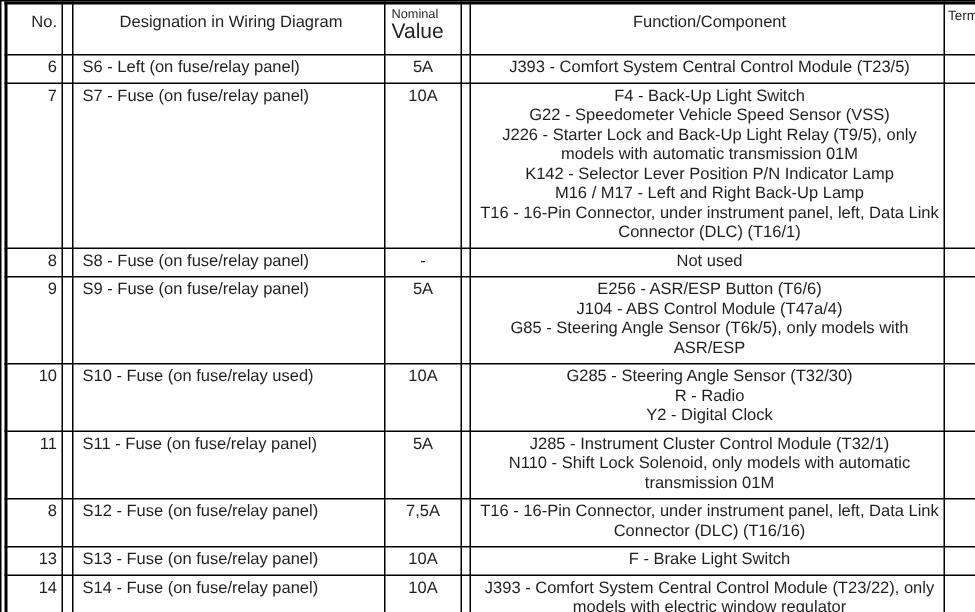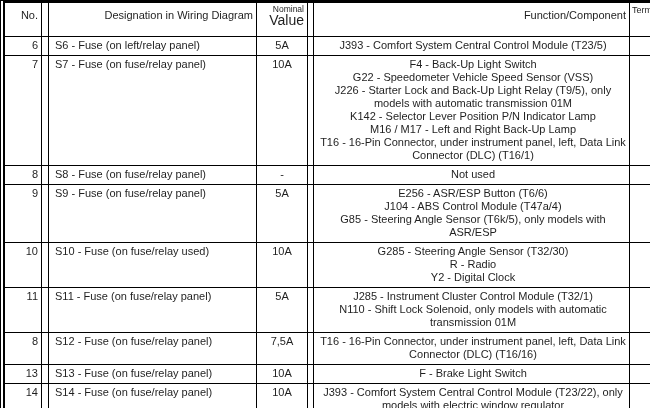--- a/index.html
+++ b/index.html
@@ -37,22 +37,22 @@
   thead th { height: 24px; padding-top: 6px; }
   th.c-val { padding-top: 2px; }
   th.c-ter { padding-top: 2px; padding-left: 2px; }
   .c-no  { width: 30px; text-align: right; }
   .c-sp1 { width: 6px;  padding: 0; }
   .c-des { width: 198px; text-align: left; padding-left: 6px; }
   .c-val { width: 43px; text-align: center; }
   .c-sp2 { width: 5px;  padding: 0; }
   .c-fun { width: 306px; text-align: center; padding-left: 6px; }
   .c-ter { width: 54px; text-align: center; }
-  th.c-des, th.c-fun { text-align: right; }
-  th.c-val { text-align: right; padding-left: 4px; }
+  th.c-des, th.c-fun { text-align: center; }
+  th.c-val { text-align: left; padding-left: 4px; }
   th.c-ter { text-align: left; font-size: 9px; line-height: 10px; }
   .small-label { display: block; font-size: 8.5px; line-height: 9px; }
   .value-label { display: block; font-size: 14px; line-height: 13px; }
   .fn-entry { margin: 0; }
 </style>
 </head>
 <body>
 
 <div class="outer-frame"></div>
 
@@ -68,21 +68,21 @@
       </th>
       <th class="c-sp2"></th>
       <th class="c-fun">Function/Component</th>
       <th class="c-ter">Terminal</th>
     </tr>
   </thead>
   <tbody id="table-body">
       <tr>
         <td class="c-no">6</td>
         <td class="c-sp1"></td>
-        <td class="c-des">S6 - Fuse (on left/relay panel)</td>
+        <td class="c-des">S6 - Left (on fuse/relay panel)</td>
         <td class="c-val">5A</td>
         <td class="c-sp2"></td>
         <td class="c-fun">
           <div class="fn-entry">J393 - Comfort System Central Control Module (T23/5)</div>
         </td>
         <td class="c-ter">15</td>
       </tr>
       <tr>
         <td class="c-no">7</td>
         <td class="c-sp1"></td>

